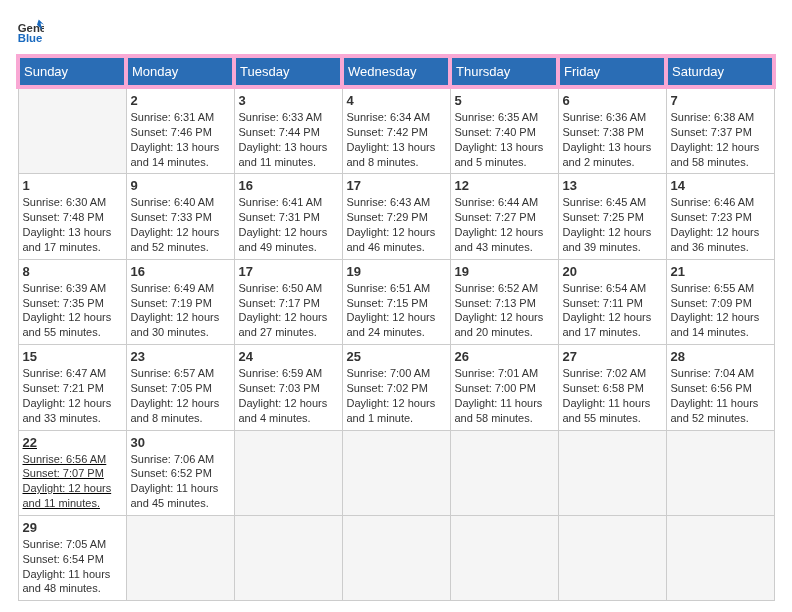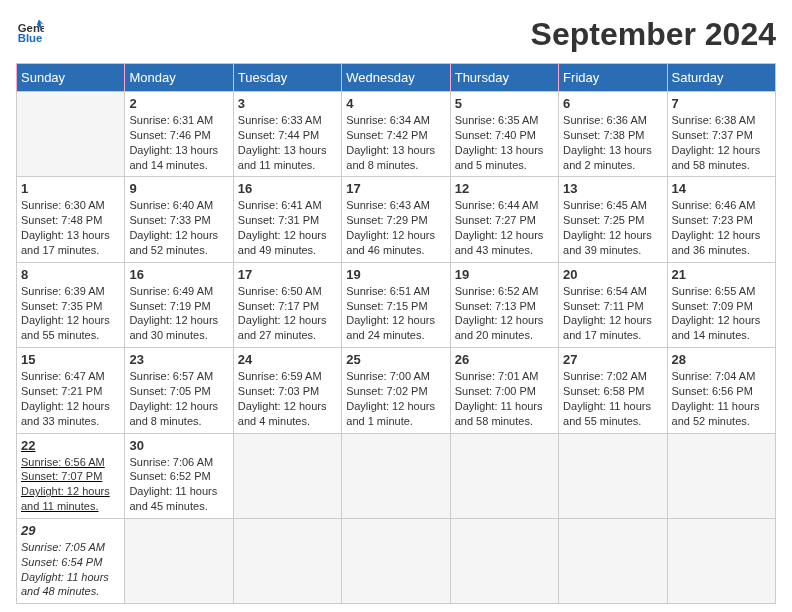--- a/index.html
+++ b/index.html
@@ -46,21 +46,21 @@
       border-collapse: collapse;
       font-size: 10px;
     }
     .calendar th {
       background-color: #2a6db5;
       color: #fff;
       padding: 6px 4px;
       text-align: left;
       font-size: 13px;
       font-weight: normal;
-      border: 1px solid #f9a8d4;
+      border: 4px solid #f9a8d4;
     }
     .calendar td {
       border: 1px solid #ccc;
       vertical-align: top;
       padding: 4px 4px;
       width: calc(100% / 7);
       height: 82px;
       background: #fff;
     }
     .calendar td.empty {
@@ -85,21 +85,20 @@
 <div class="container">
   <div class="header-area">
     <div class="logo">
       <svg class="logo-icon" viewBox="0 0 32 32">
         <text x="2" y="18" font-size="13" font-weight="bold" fill="#333">General</text>
         <text x="2" y="30" font-size="13" font-weight="bold" fill="#1a6abf">Blue</text>
         <polygon points="26,4 32,10 28,8 30,16 24,10" fill="#1a6abf"></polygon>
       </svg>
     </div>
     <div class="title-area">
-      <div class="month-title">September 2024</div>
     </div>
   </div>
 
   <table class="calendar">
     <thead>
       <tr>
         <th>Sunday</th>
         <th>Monday</th>
         <th>Tuesday</th>
         <th>Wednesday</th>
@@ -235,21 +234,21 @@
             <span class="day-num">30</span>
             <div class="day-info">Sunrise: 7:06 AM<br>Sunset: 6:52 PM<br>Daylight: 11 hours and 45 minutes.</div>
           </td>
           <td class="empty" style="height: 68px;"></td>
           <td class="empty" style="height: 68px;"></td>
           <td class="empty" style="height: 68px;"></td>
           <td class="empty" style="height: 68px;"></td>
           <td class="empty" style="height: 68px;"></td>
         </tr>
         <tr>
-          <td style="height: 68px; font-style: italic;">
+          <td style="height: 68px;">
             <span class="day-num">29</span>
             <div class="day-info">Sunrise: 7:05 AM<br>Sunset: 6:54 PM<br>Daylight: 11 hours and 48 minutes.</div>
           </td>
           <td class="empty" style="height: 68px;"></td>
           <td class="empty" style="height: 68px;"></td>
           <td class="empty" style="height: 68px;"></td>
           <td class="empty" style="height: 68px;"></td>
           <td class="empty" style="height: 68px;"></td>
           <td class="empty" style="height: 68px;"></td>
         </tr>

